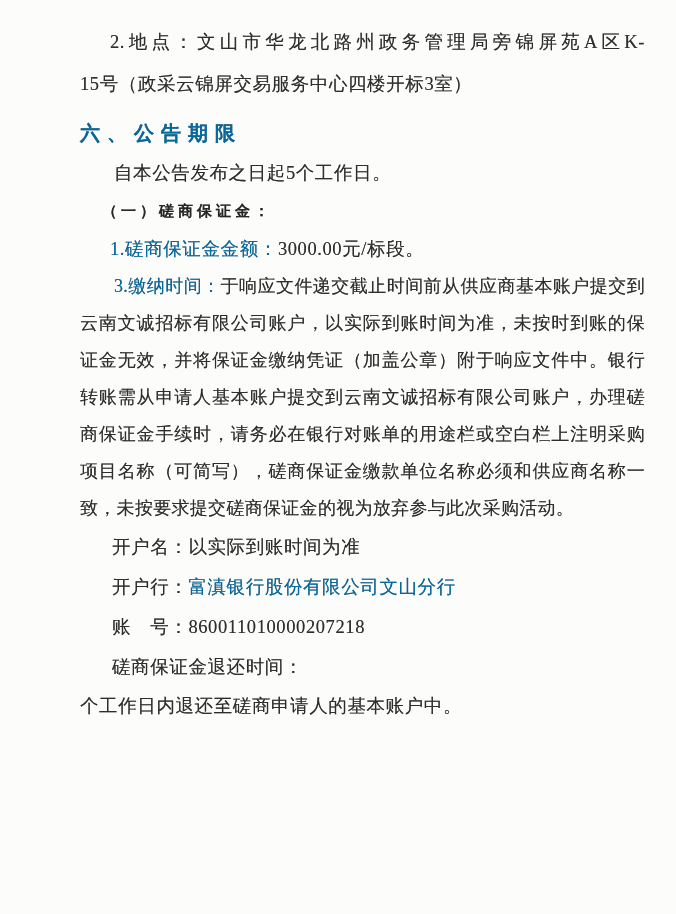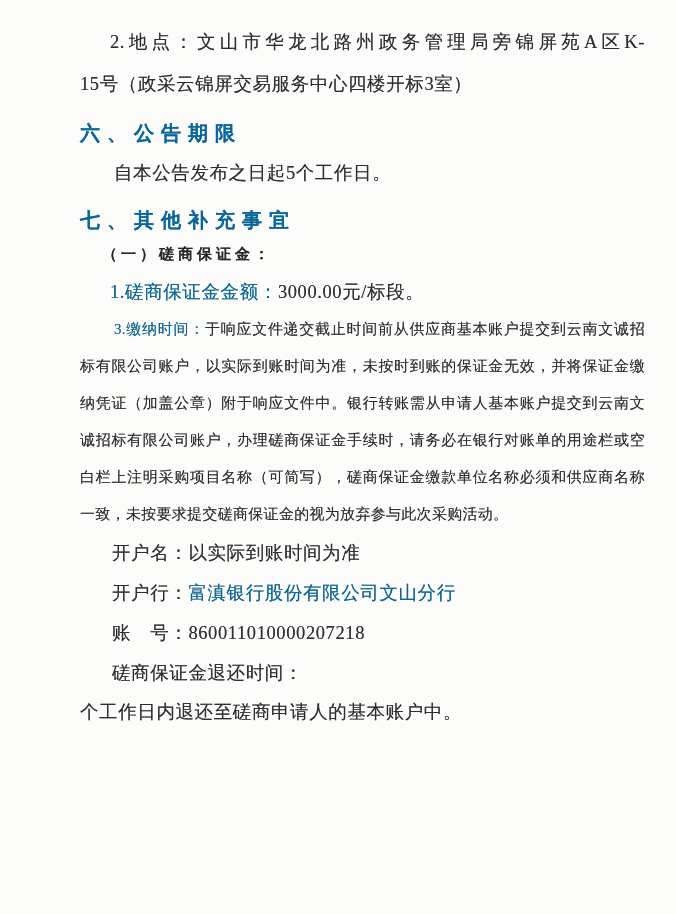--- a/index.html
+++ b/index.html
@@ -22,21 +22,21 @@
   .line {
     font-size: 18.5px;
     letter-spacing: 0.6px;
     line-height: 38px;
     white-space: pre-wrap;
     text-shadow: 0 0 0.5px rgba(40,40,40,0.55);
   }
   .lh42 { line-height: 42px; }
   .lh40 { line-height: 40px; }
   .para {
-    font-size: 15px;
+    font-size: 18px;
     letter-spacing: 0.3px;
     line-height: 37px;
     text-align: justify;
     white-space: pre-wrap;
     text-shadow: 0 0 0.5px rgba(40,40,40,0.55);
   }
   .stretch { text-align: justify; text-align-last: justify; }
   .heading {
     font-size: 20px;
     font-weight: bold;
@@ -66,21 +66,20 @@
 <div class="page">
 
   <p class="line lh42 stretch ind30">2.地点：文山市华龙北路州政务管理局旁锦屏苑A区K-</p>
 
   <p class="line lh42">15号（政采云锦屏交易服务中心四楼开标3室）</p>
 
   <h2 class="heading">六、公告期限</h2>
 
   <p class="line ind34 mt6">自本公告发布之日起5个工作日。</p>
 
-  <h2 class="heading">七、其他补充事宜</h2>
 
   <p class="line ind22 subhead">（一）磋商保证金：</p>
 
   <p class="line ind30"><span class="bold">1.磋商保证金金额：</span><span>3000.00元/标段。</span></p>
 
 
   <p class="para ind34"><span class="bold">3.缴纳时间：</span><span>于响应文件递交截止时间前从供应商基本账户提交到云南文诚招标有限公司账户，以实际到账时间为准，未按时到账的保证金无效，并将保证金缴纳凭证（加盖公章）附于响应文件中。银行转账需从申请人基本账户提交到云南文诚招标有限公司账户，办理磋商保证金手续时，请务必在银行对账单的用途栏或空白栏上注明采购项目名称（可简写），磋商保证金缴款单位名称必须和供应商名称一致，未按要求提交磋商保证金的视为放弃参与此次采购活动。</span></p>
 
 
   <p class="line lh40 ind32"><span>开户名：</span><span>以实际到账时间为准</span></p>

